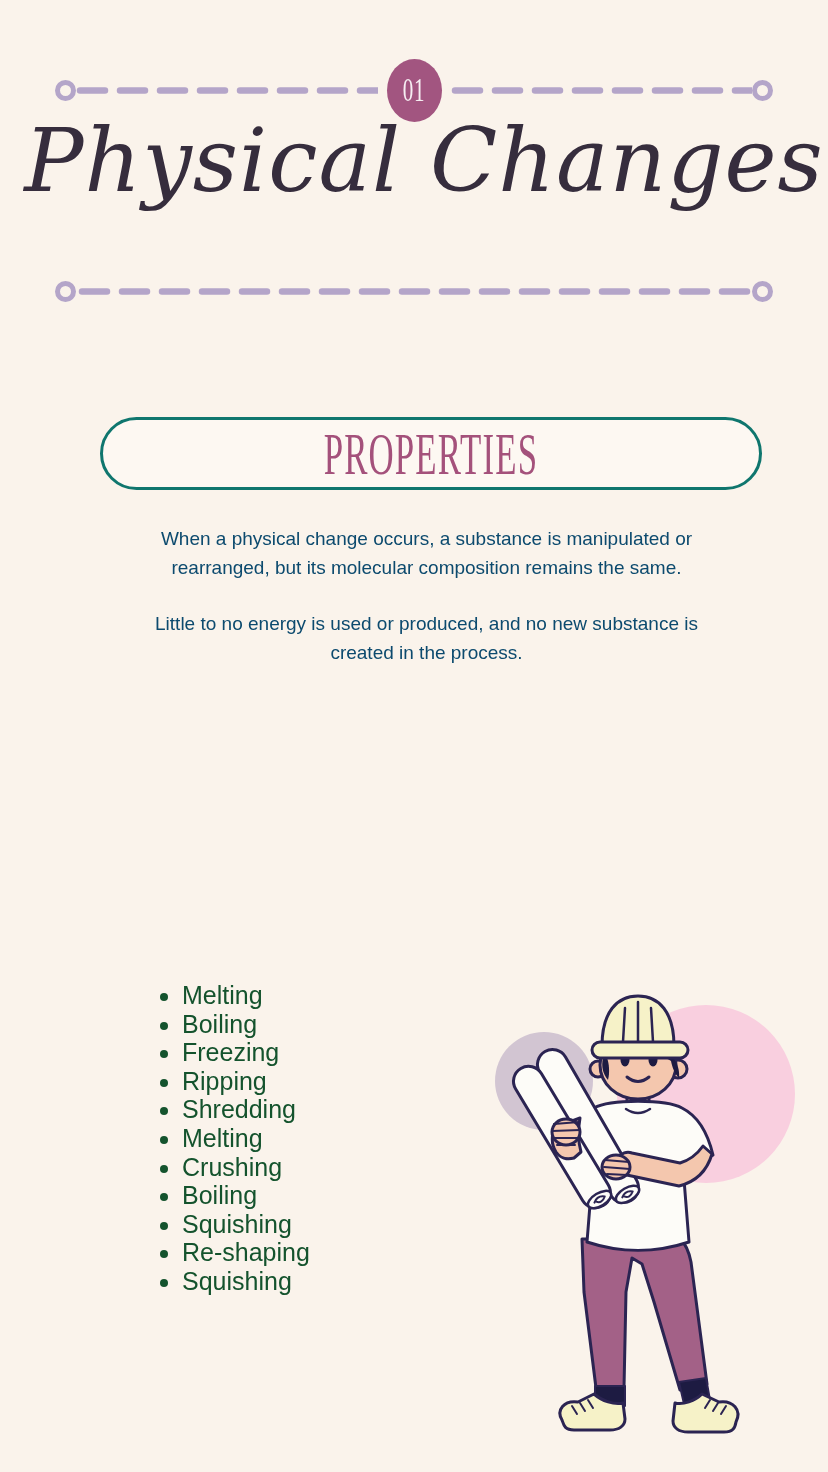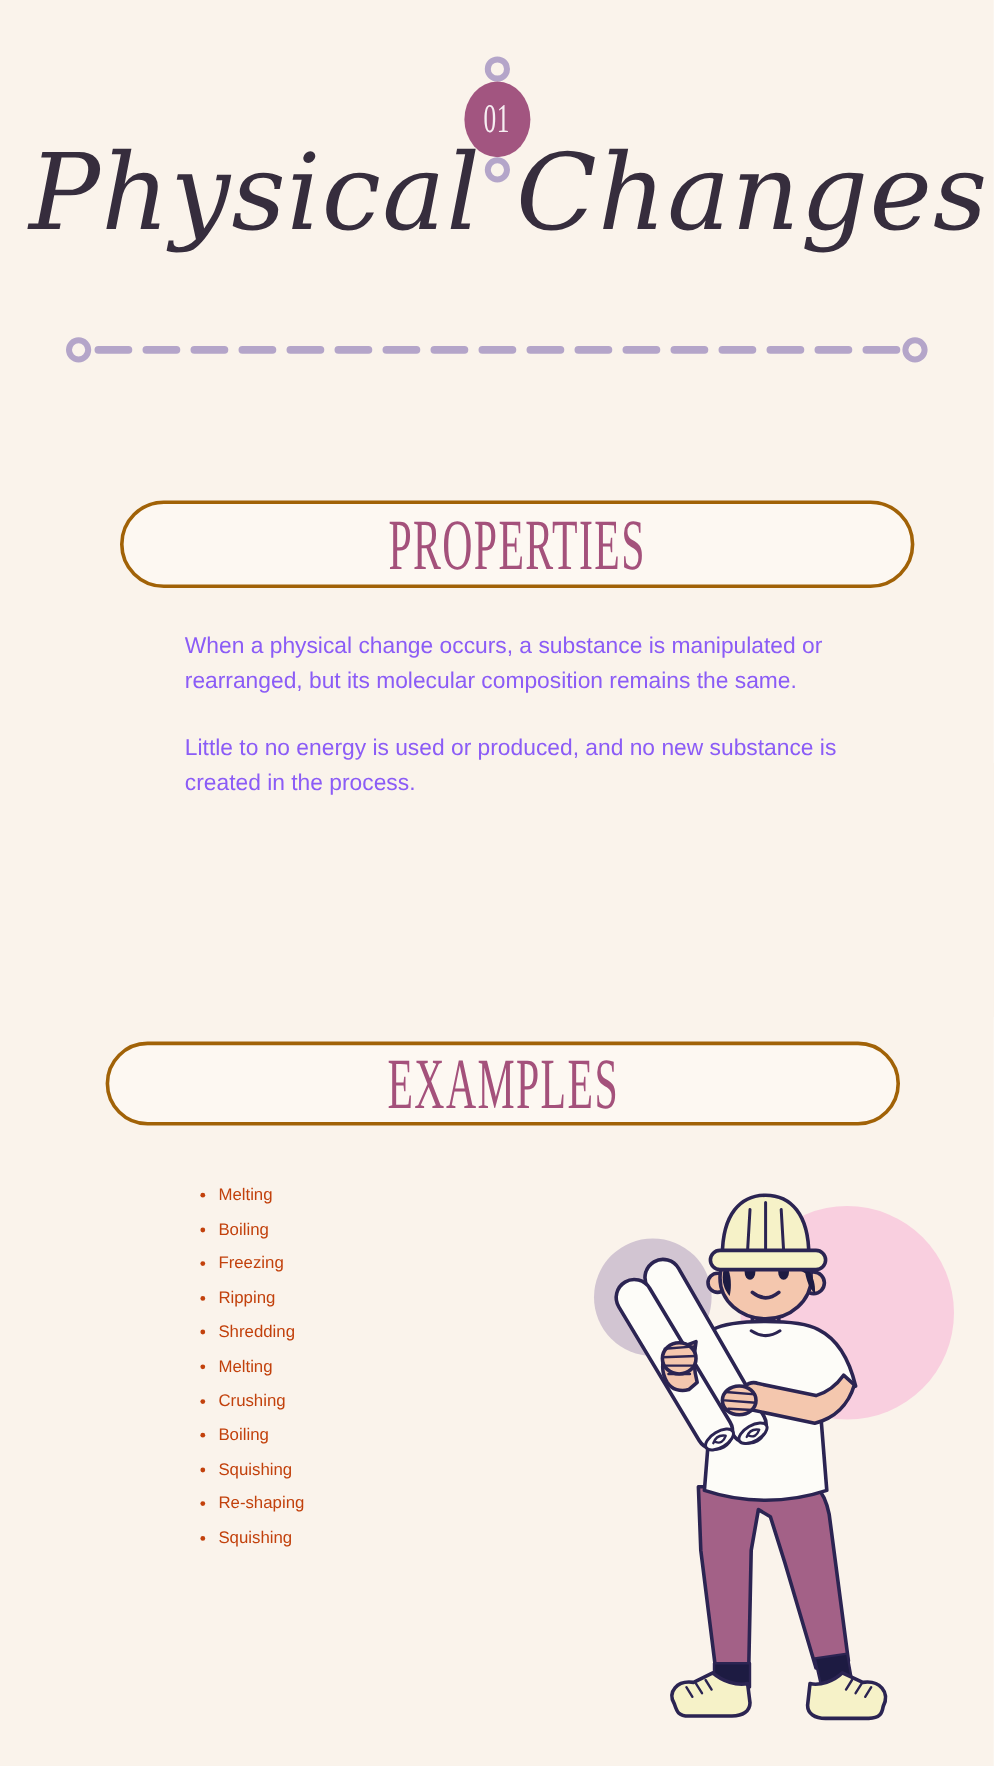--- a/index.html
+++ b/index.html
@@ -14,21 +14,21 @@
   }
 
   
   .divider {
     position: absolute;
     left: 55px;
     width: 718px;
     display: flex;
     align-items: center;
   }
-  .divider-top { top: 47px; height: 62px; flex-direction: column; }
+  .divider-top { top: 59px; height: 62px; }
   .divider-bottom { top: 281px; height: 20px; }
 
   .ring {
     flex: 0 0 auto;
     width: 11px;
     height: 11px;
     border: 5.5px solid #b4a5c9;
     border-radius: 50%;
     background: transparent;
   }
@@ -69,21 +69,21 @@
     font-size: 88px;
     line-height: 1.3;
     color: #362d3d;
     letter-spacing: 1px;
   }
 
   
   .pill {
     position: absolute;
     box-sizing: border-box;
-    border: 3px solid #a16207;
+    border: 3px solid #0f766e;
     border-radius: 40px;
     background: #fdf8f2;
     display: flex;
     align-items: center;
     justify-content: center;
   }
   .pill-properties { left: 100px; top: 417px; width: 662px; height: 73px; }
   .pill-examples   { left: 88px;  top: 868px; width: 662px; height: 70px; }
 
   .pill-text {
@@ -102,35 +102,36 @@
   .paragraphs {
     position: absolute;
     left: 154px;
     top: 524px;
     width: 545px;
   }
   .paragraphs p {
     margin: 0 0 27px 0;
     font-size: 19px;
     line-height: 29px;
-    color: #8b5cf6;
+    color: #0c4a6e;
+    text-align: center;
   }
 
   .examples-list {
     position: absolute;
     left: 158px;
     top: 981px;
     margin: 0;
     padding: 0 0 0 24px;
     list-style: disc;
   }
   .examples-list li {
-    font-size: 14px;
+    font-size: 25px;
     line-height: 28.6px;
-    color: #c2410c;
+    color: #14532d;
   }
 
   
   .illustration {
     position: absolute;
     left: 486px;
     top: 962px;
     width: 344px;
     height: 510px;
   }
@@ -166,23 +167,20 @@
 
   <section class="pill pill-properties">
     <span class="pill-text">PROPERTIES</span>
   </section>
 
   <div class="paragraphs">
     <p>When a physical change occurs, a substance is manipulated or rearranged, but its molecular composition remains the same.</p>
     <p>Little to no energy is used or produced, and no new substance is created in the process.</p>
   </div>
 
-  <section class="pill pill-examples">
-    <span class="pill-text">EXAMPLES</span>
-  </section>
 
   <ul class="examples-list">
     <li>Melting</li>
     <li>Boiling</li>
     <li>Freezing</li>
     <li>Ripping</li>
     <li>Shredding</li>
     <li>Melting</li>
     <li>Crushing</li>
     <li>Boiling</li>

